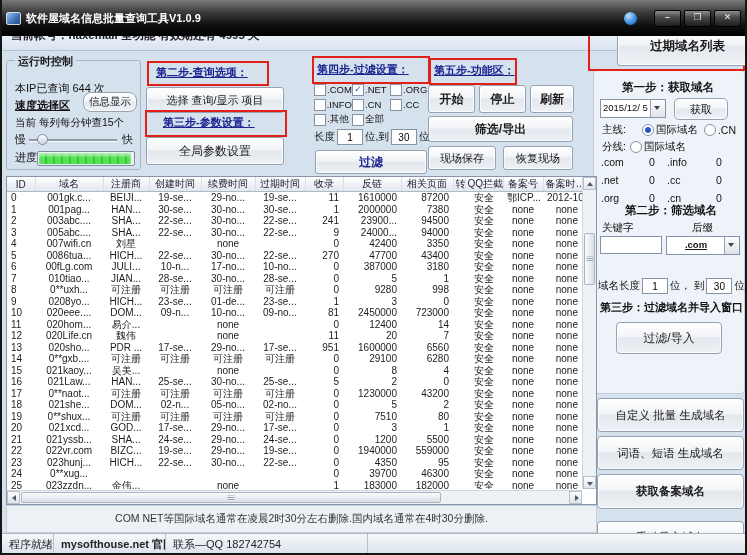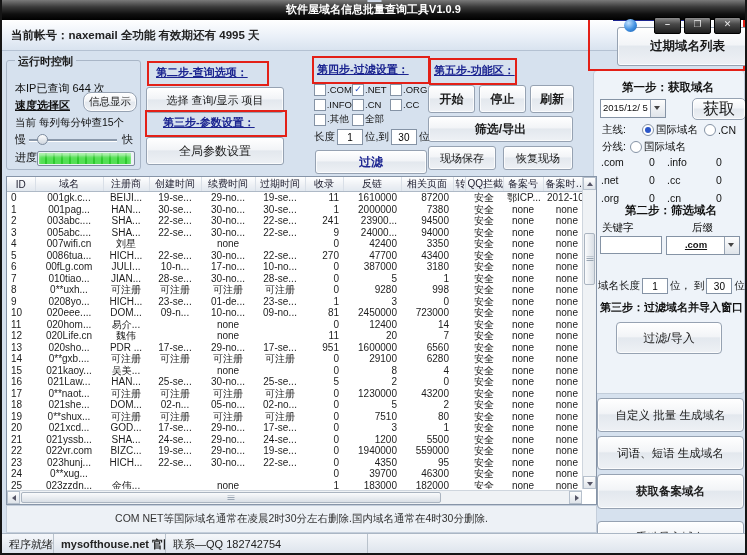--- a/index.html
+++ b/index.html
@@ -1,23 +1,23 @@
 <!DOCTYPE html>
 <html><head>
 <meta charset="utf-8">
 <style>
   html,body{margin:0;padding:0;background:#888;}
   .window{width:747px;height:555px;position:relative;background:#d6e1ee;
     font-family:"Liberation Sans","DejaVu Sans",sans-serif;overflow:hidden;
     -webkit-font-smoothing:antialiased;}
   .frame{position:absolute;inset:0;border:2px solid #151515;border-top:none;pointer-events:none;z-index:60;}
   
-  .titlebar{position:absolute;left:0;top:0;width:747px;height:20px;
+  .titlebar{position:absolute;left:0;top:0;width:747px;height:36px;
     background:linear-gradient(#7a7a7a,#3a3a3a 35%,#101010 70%,#000);
-    display:flex;align-items:center;color:#fff;z-index:55;flex-direction:column;}
+    display:flex;align-items:center;color:#fff;z-index:55;}
   .app-icon{width:13px;height:11px;margin:0 5px 0 6px;border:1px solid #cfd8e6;border-radius:2px;
     background:linear-gradient(135deg,#9fc3ef,#3a6fb5 60%,#274d80);}
   .title-text{font-size:11px;font-weight:bold;letter-spacing:0;}
   .tb-right{margin-left:auto;display:flex;align-items:center;gap:3px;padding-right:6px;}
   .skin-ball{width:13px;height:13px;border-radius:50%;margin-right:14px;
     background:radial-gradient(circle at 35% 30%,#bfe0ff,#3f8fe0 55%,#1b5fae);}
   .winbtn{width:25px;height:15px;border:1px solid #000;border-radius:2px;color:#e8e8e8;
     background:linear-gradient(#8d8d8d,#4a4a4a 40%,#1c1c1c);font-size:9px;line-height:13px;
     text-align:center;font-weight:bold;}
   
@@ -91,21 +91,21 @@
   .rp-bg{position:absolute;left:593px;top:70px;width:150px;height:322px;background:#eef3f9;
     border:1px solid #c2cdda;border-radius:4px;}
   .expired-btn{position:absolute;left:617px;top:27px;width:139px;height:37px;font-size:12.5px;font-weight:bold;z-index:46;}
   .rp-title{position:absolute;font-size:11.5px;font-weight:bold;color:#111;white-space:nowrap;}
   .combo{position:absolute;display:flex;border:1px solid #8593a5;background:#fff;height:17px;}
   .combo .txt{flex:1;font-size:9.5px;font-weight:bold;padding:2px 1px 0 2px;color:#111;white-space:nowrap;overflow:hidden;}
   .combo .drop{width:14px;border-left:1px solid #96a2b2;
     background:linear-gradient(#fdfdfd,#dfe4ea);position:relative;}
   .combo .drop::after{content:'';position:absolute;left:3px;top:6px;border-top:4px solid #444;
     border-left:3.5px solid transparent;border-right:3.5px solid transparent;}
-  .get-btn{position:absolute;left:692px;top:98px;width:52px;height:20px;font-size:16px;border-radius:5px;}
+  .get-btn{position:absolute;left:674px;top:98px;width:52px;height:20px;font-size:11px;border-radius:5px;}
   .radio-row{position:absolute;font-size:10.5px;color:#111;display:flex;align-items:center;white-space:nowrap;}
   .radio-item{display:flex;align-items:center;margin-right:6px;}
   .radio{width:10px;height:10px;border:1px solid #8593a5;border-radius:50%;background:#fff;
     position:relative;margin-right:2px;flex:none;}
   .radio.sel::after{content:'';position:absolute;inset:2px;border-radius:50%;background:#2b56c8;}
   .counts{position:absolute;left:601px;top:156px;display:grid;
     grid-template-columns:36px 30px 38px 28px;row-gap:6px;font-size:10.5px;color:#111;}
   .counts .v{text-align:center;}
   .kw-input{position:absolute;left:600px;top:236px;width:56px;height:16px;border:1px solid #8593a5;
     font-size:10px;padding:0 2px;font-family:inherit;}

